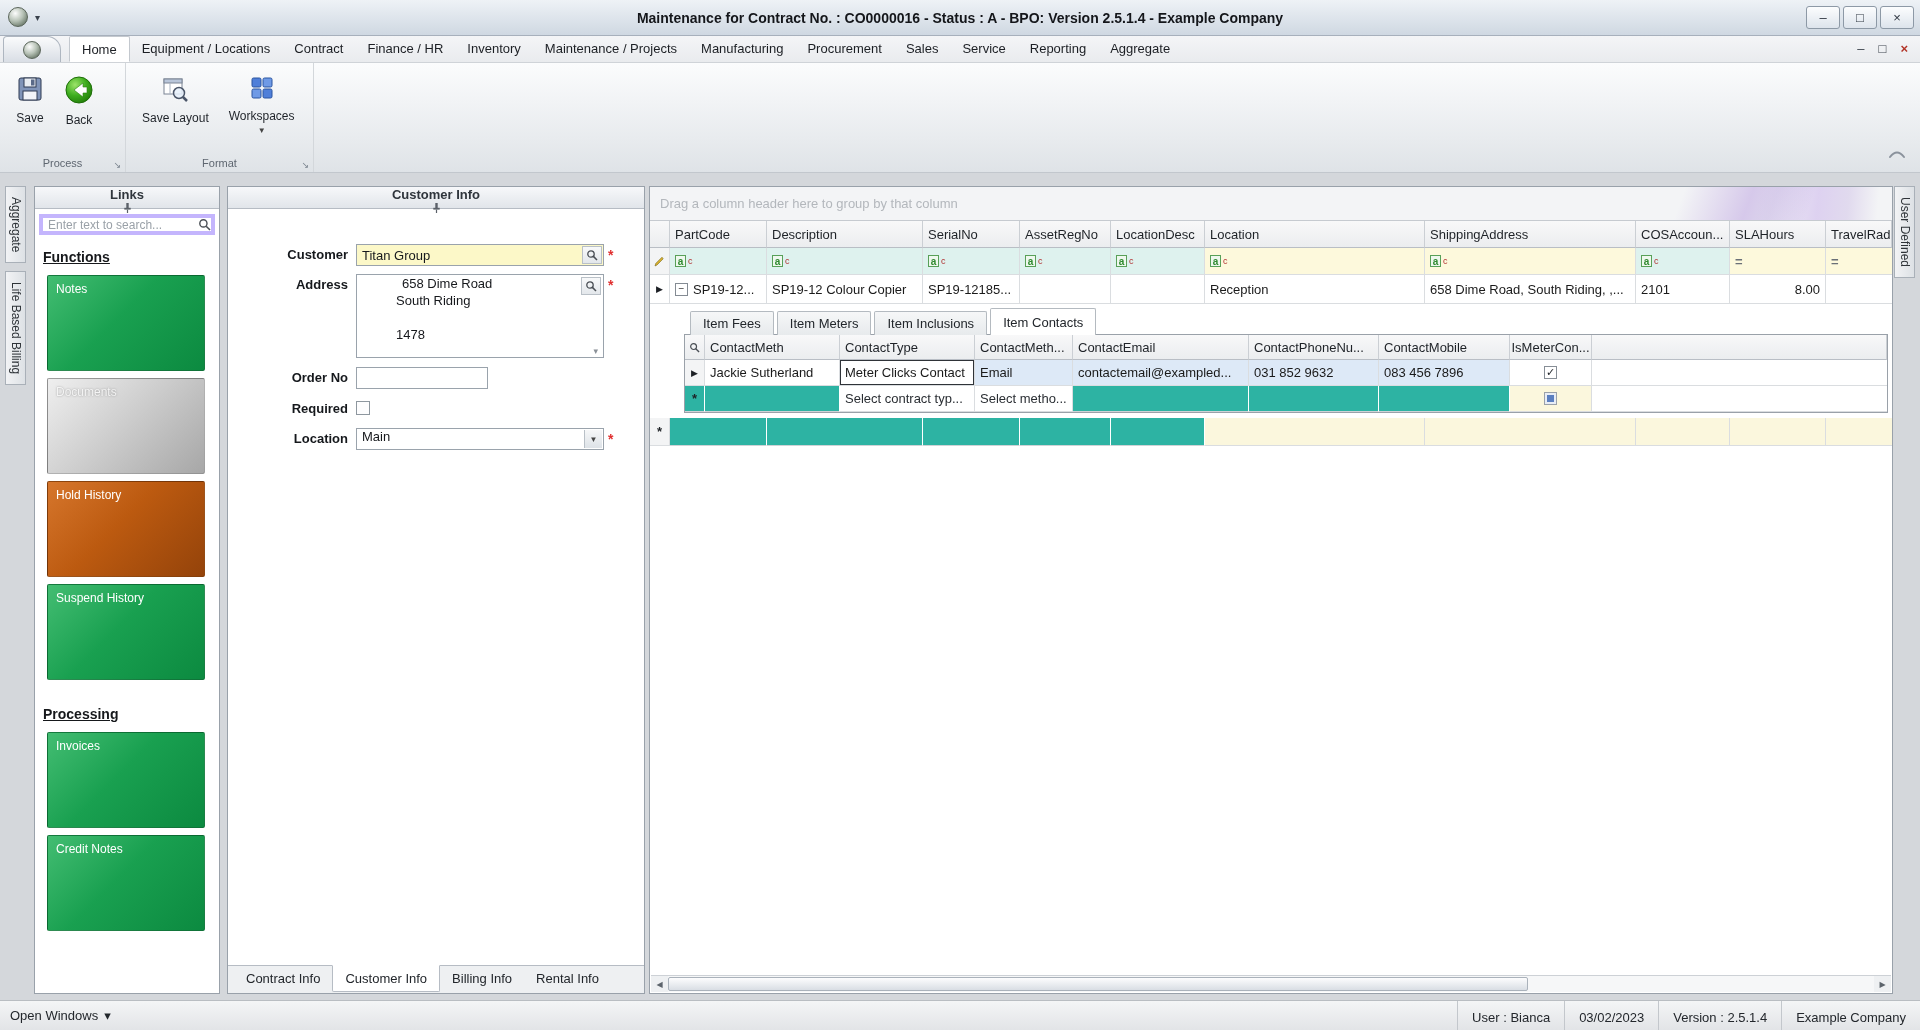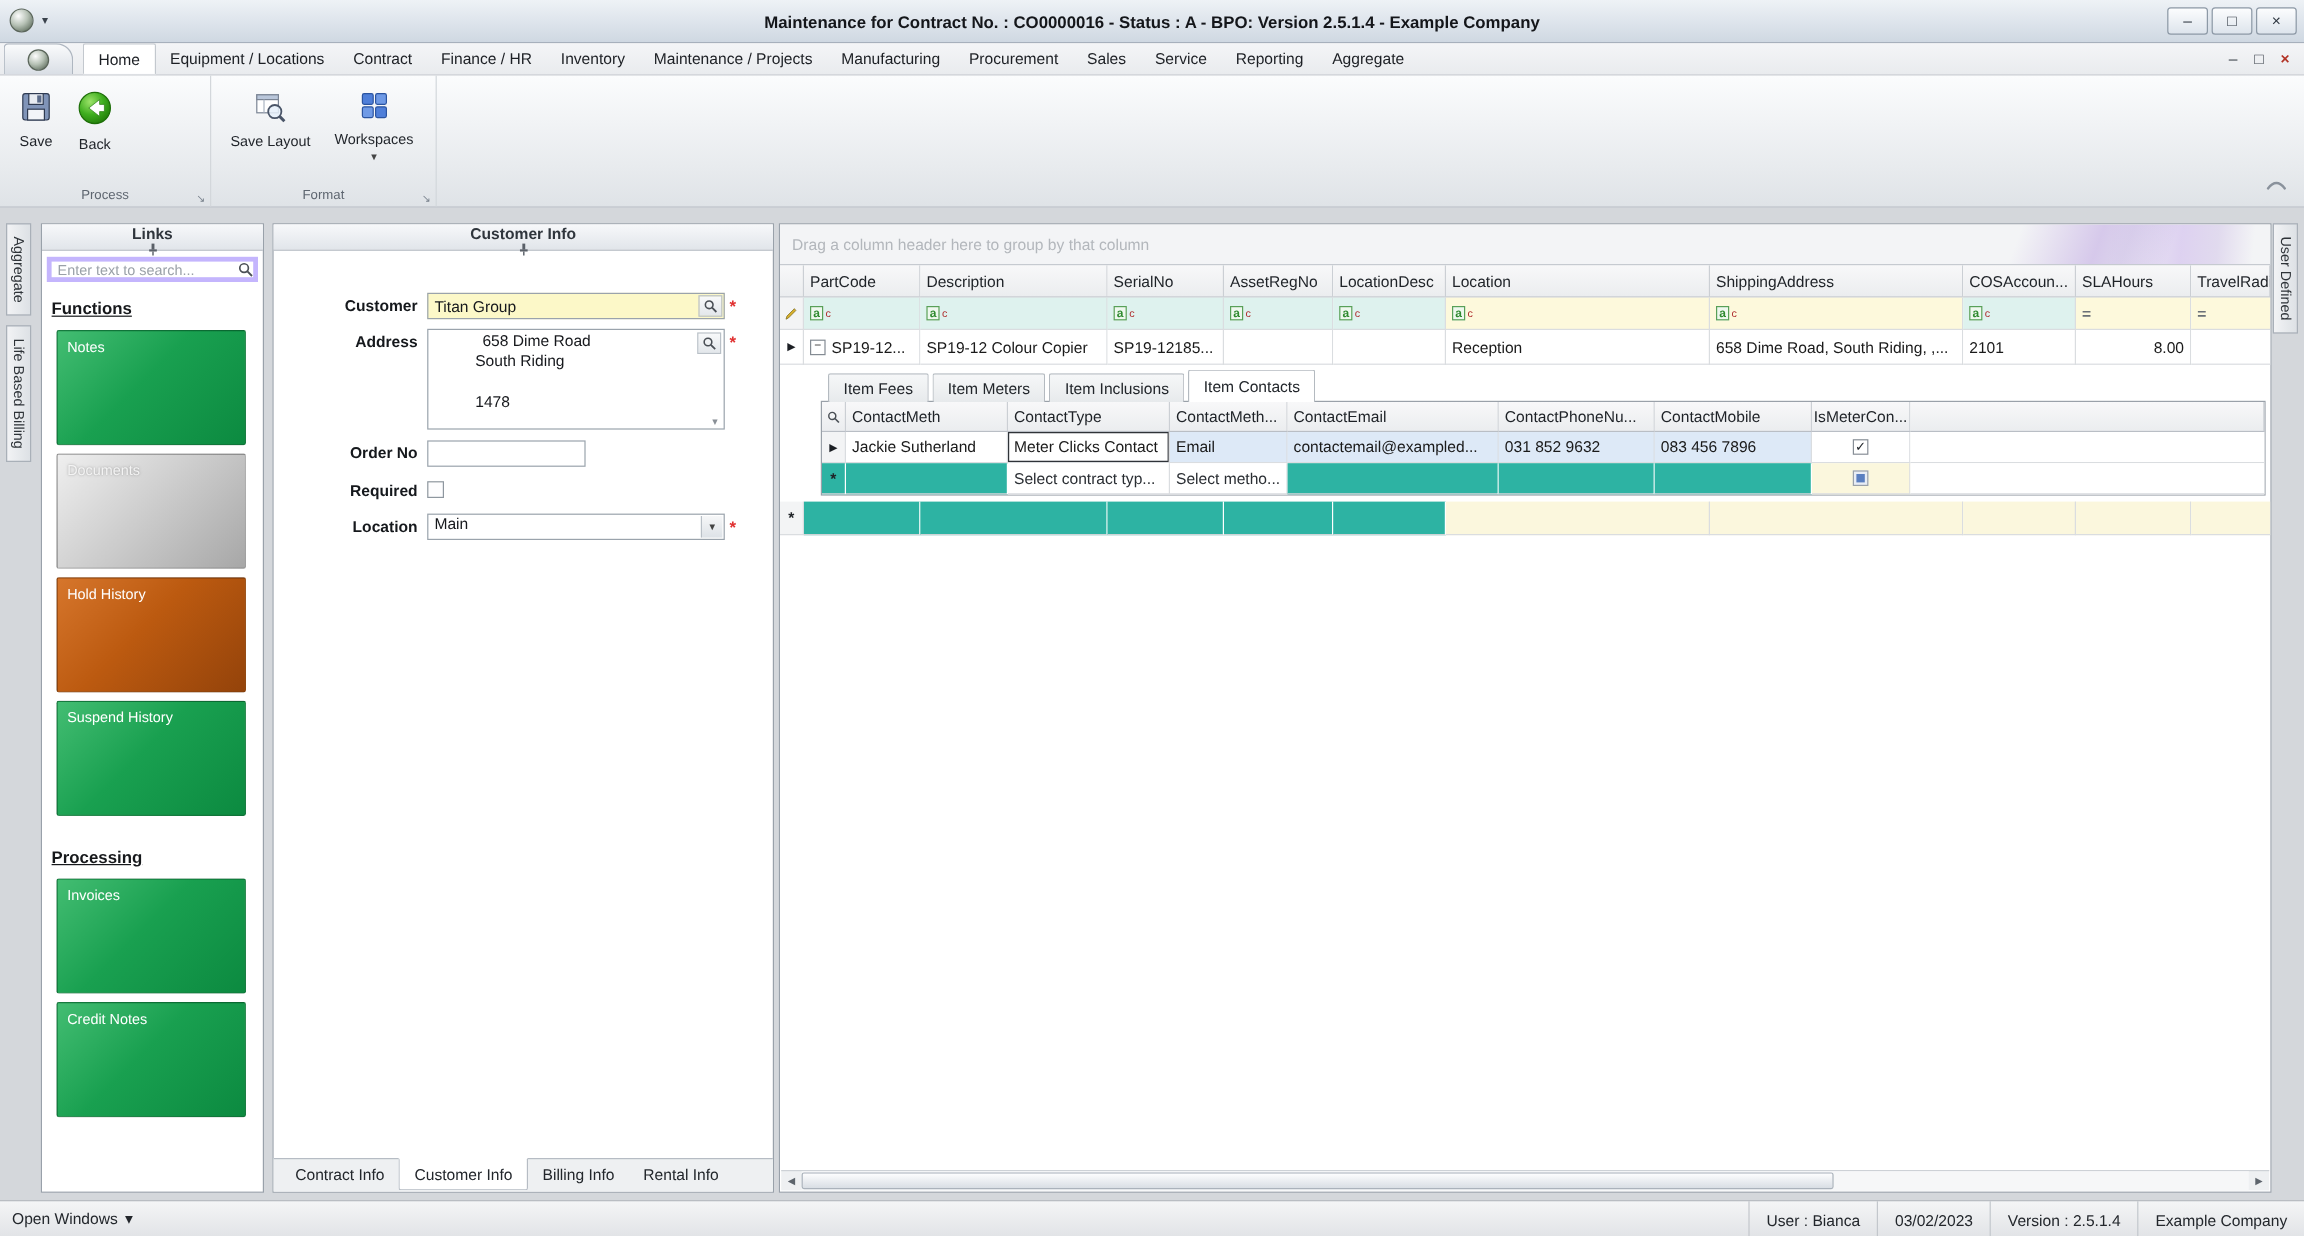--- a/index.html
+++ b/index.html
@@ -223,21 +223,21 @@
       <div class="mtab">Aggregate</div>
     </div>
     <div class="mdi-btns">
       <span class="mdi-btn">–</span>
       <span class="mdi-btn">□</span>
       <span class="mdi-btn close">×</span>
     </div>
   </div>
 
   <div class="ribbon">
-    <div class="rgroup" style="width:176px">
+    <div class="rgroup" style="width:126px">
       <div class="rg-body">
         <div class="rbtn">
           <span>
             <svg width="28" height="28" viewBox="0 0 28 28">
                 <rect x="3" y="3" width="22" height="22" rx="2" fill="#8094b8" stroke="#2f3b52"></rect>
                 <rect x="8" y="3" width="12" height="9" fill="#e8ecf2" stroke="#2f3b52"></rect>
                 <rect x="15" y="4.5" width="3.5" height="6" fill="#5a6a88"></rect>
                 <rect x="7" y="16" width="14" height="9" fill="#f2f4f8" stroke="#2f3b52"></rect>
               </svg>
           </span>

